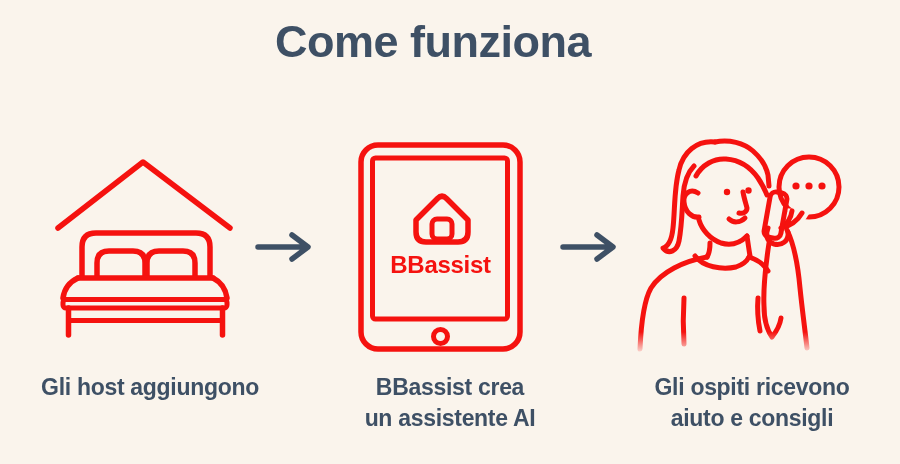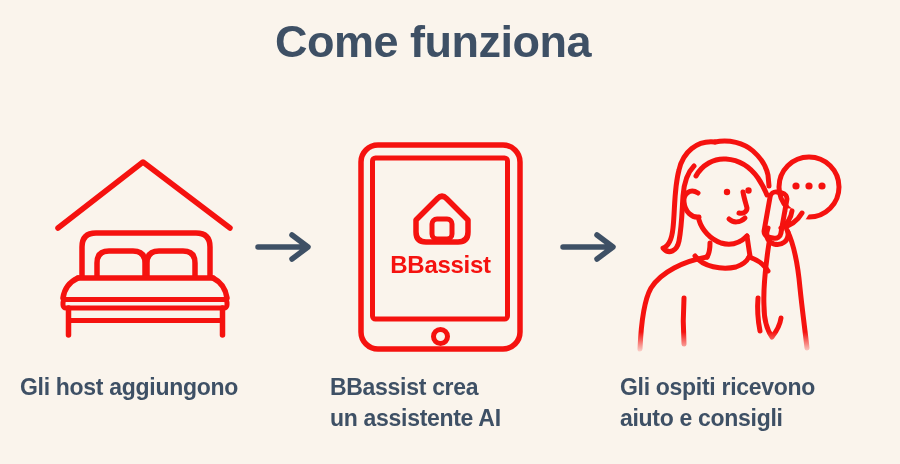--- a/index.html
+++ b/index.html
@@ -20,21 +20,21 @@
     transform:translateX(-17px);
   }
   .icon-red{position:absolute;color:var(--line-red);}
   .icon-slate{position:absolute;color:var(--ink);}
   .bed-icon{left:55px;top:155px;}
   .tablet-icon{left:358px;top:142px;}
   .person-icon{left:630px;top:130px;}
   .arrow-1{left:255px;top:231px;}
   .arrow-2{left:560px;top:231px;}
   .caption{
-    position:absolute;top:372px;margin:0;text-align:left;
+    position:absolute;top:372px;margin:0;text-align:center;
     font-size:23px;line-height:31px;font-weight:700;
     letter-spacing:-0.3px;color:var(--ink);
   }
   .caption-1{left:20px;width:260px;}
   .caption-2{left:330px;width:240px;}
   .caption-3{left:620px;width:264px;}
   .stroke{fill:none;stroke:currentColor;stroke-width:5.5;stroke-linecap:round;stroke-linejoin:round;}
   .stroke-thin{fill:none;stroke:currentColor;stroke-width:5;stroke-linecap:round;stroke-linejoin:round;}
   .fill{fill:currentColor;stroke:none;}
   .app-label{

